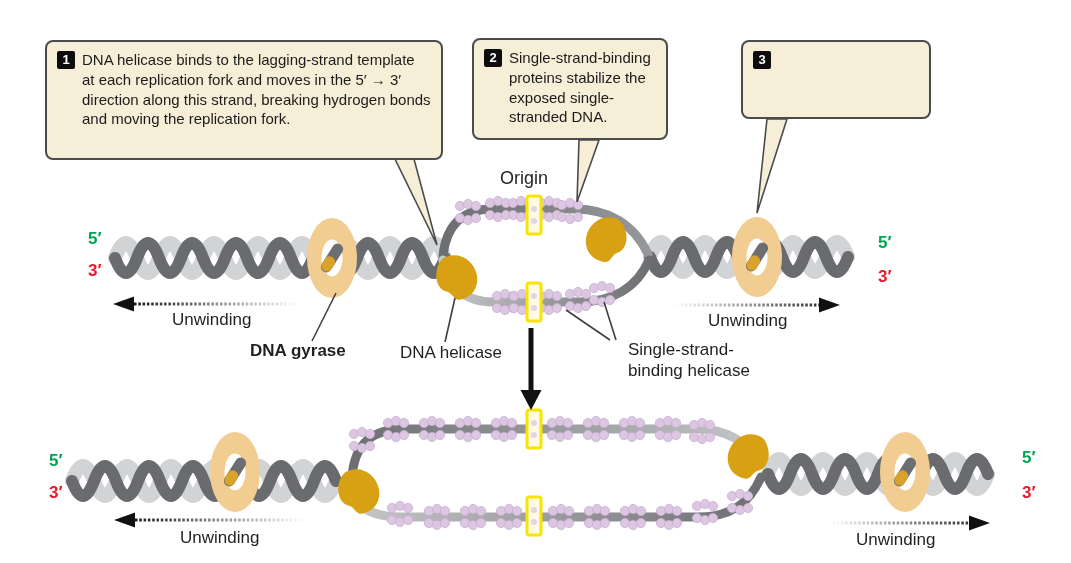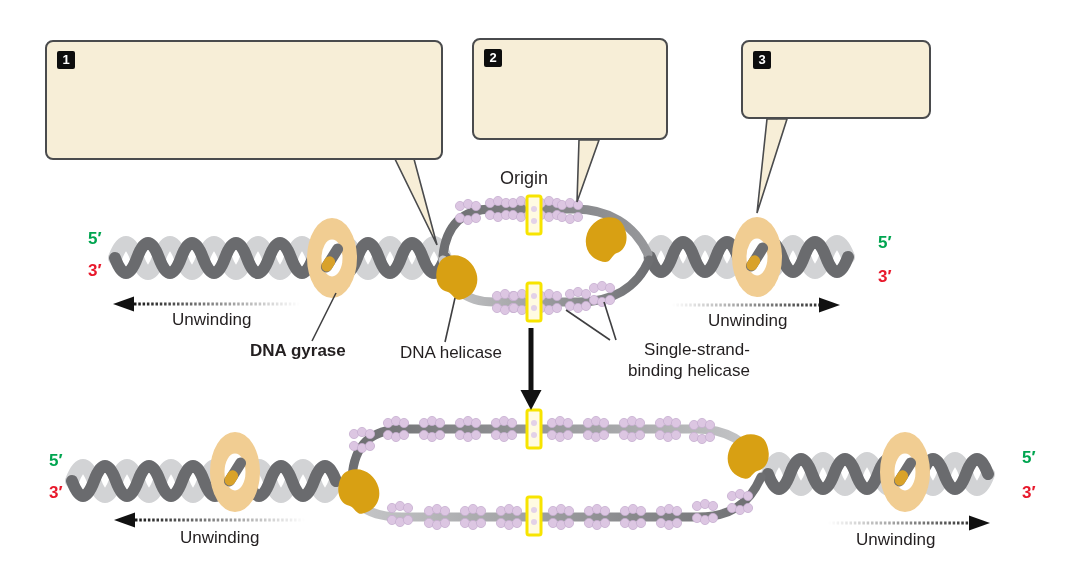--- a/index.html
+++ b/index.html
@@ -8,21 +8,21 @@
   .canvas svg{position:absolute;left:0;top:0;}
   .callout{position:absolute;box-sizing:border-box;background:#f7eed7;border:2px solid #4a4b4d;
            border-radius:8px;padding:8px 10px;display:flex;gap:7px;font-size:15px;line-height:1.32;
            color:#1c1c1c;}
   .badge{width:18px;height:18px;background:#0d0d0d;color:#ffffff;font-weight:bold;font-size:13px;
          display:flex;align-items:center;justify-content:center;border-radius:2px;flex:0 0 auto;margin-top:1px;}
   .callout-text{flex:1 1 auto;}
   #c1{left:45px;top:40px;width:398px;height:120px;}
   #c2{left:472px;top:38px;width:196px;height:102px;}
   #c3{left:741px;top:40px;width:190px;height:79px;}
-  .lbl{position:absolute;font-size:17px;white-space:nowrap;text-align:right;}
+  .lbl{position:absolute;font-size:17px;white-space:nowrap;}
   .lbl-origin{left:500px;top:168px;font-size:18px;}
   .lbl-gyrase{left:250px;top:341px;font-weight:bold;}
   .lbl-helicase{left:388px;top:343px;margin-left:12px;}
   .lbl-ssb{left:628px;top:339px;line-height:21px;white-space:nowrap;}
   .lbl-unw-tl{left:172px;top:310px;}
   .lbl-unw-tr{left:708px;top:311px;}
   .lbl-unw-bl{left:180px;top:528px;}
   .lbl-unw-br{left:856px;top:530px;}
   .prime{position:absolute;font-size:17px;font-weight:bold;}
   .p-green{color:#00a550;}
@@ -204,23 +204,25 @@
 
     <g fill="#f7eed7" stroke="#4a4b4d" stroke-width="1.6">
       <polygon points="395,159 414,159 437,245"></polygon>
       <polygon points="579,140 599,140 577,202"></polygon>
       <polygon points="767,119 787,119 757,213"></polygon>
     </g>
   </svg>
 
   <div class="callout" id="c1">
     <span class="badge">1</span>
+    <span class="callout-text">DNA helicase binds to the lagging-strand template at each replication fork and moves in the 5′ → 3′ direction along this strand, breaking hydrogen bonds and moving the replication fork.</span>
   </div>
   <div class="callout" id="c2">
     <span class="badge">2</span>
+    <span class="callout-text">Single-strand-binding proteins stabilize the exposed single-stranded DNA.</span>
   </div>
   <div class="callout" id="c3">
     <span class="badge">3</span>
   </div>
 
   <span class="lbl lbl-origin">Origin</span>
   <span class="lbl lbl-gyrase">DNA gyrase</span>
   <span class="lbl lbl-helicase">DNA helicase</span>
   <span class="lbl lbl-ssb"><span>Single-strand-</span><br><span>binding helicase</span></span>
 

